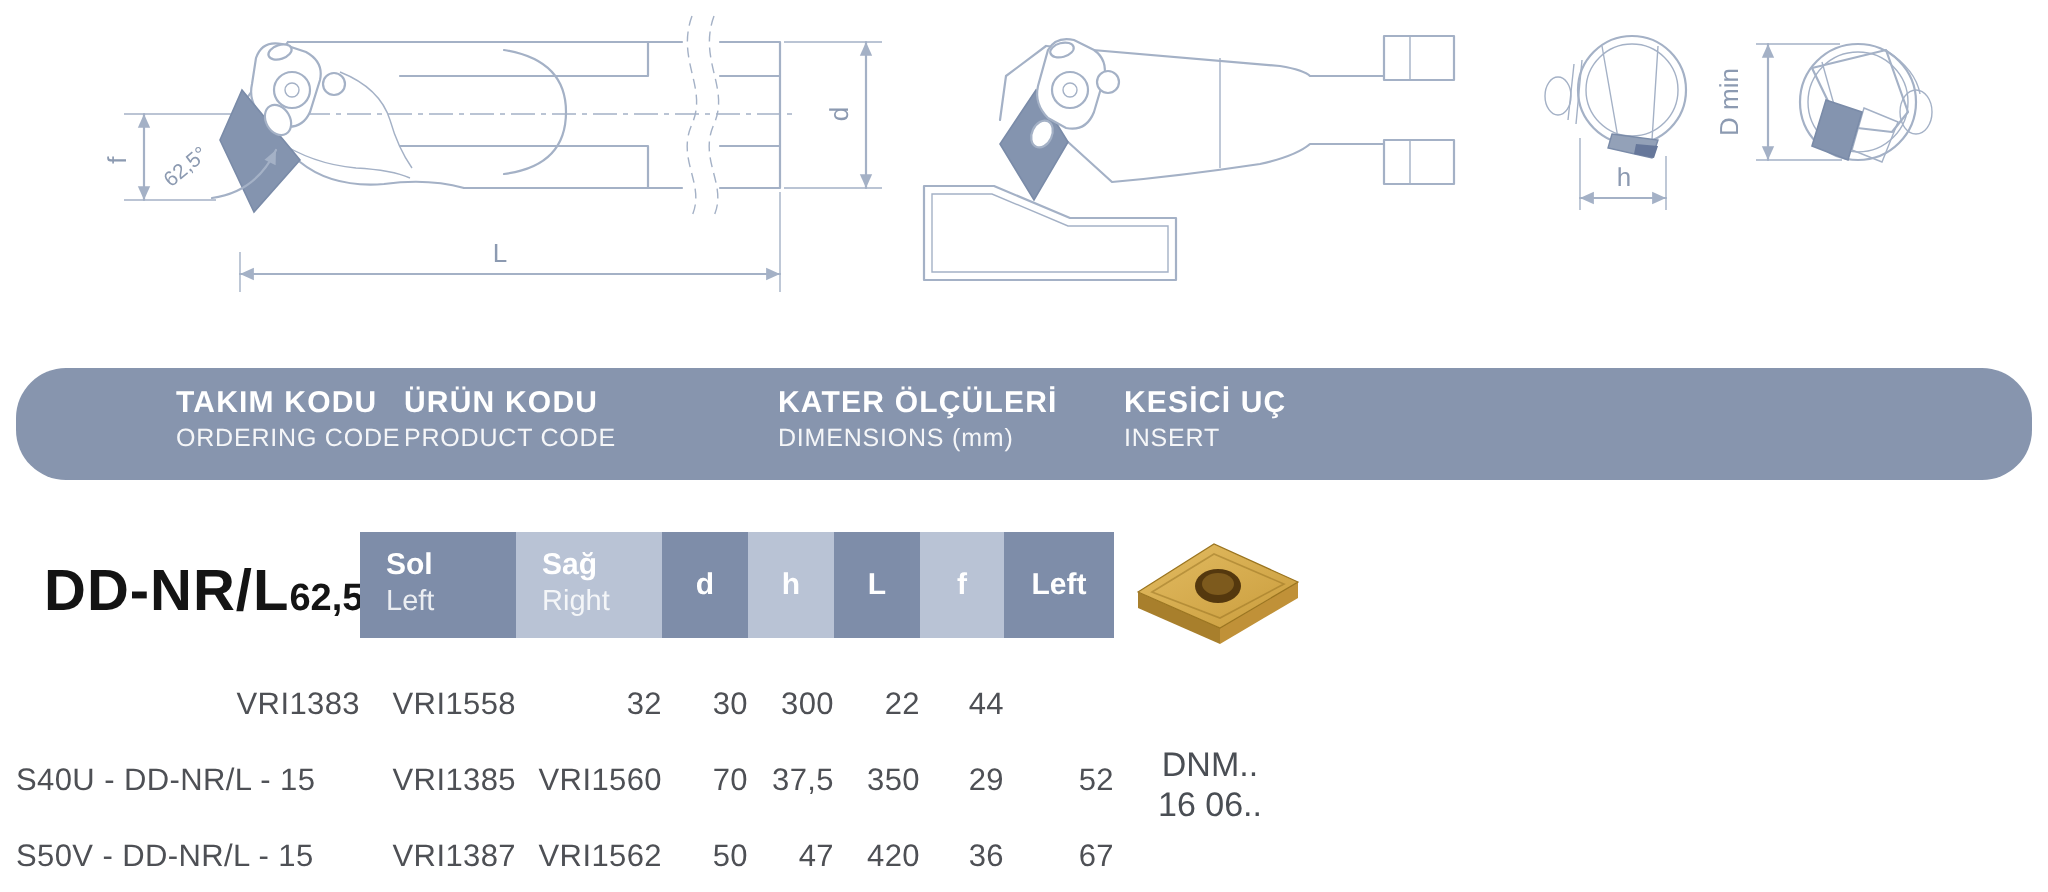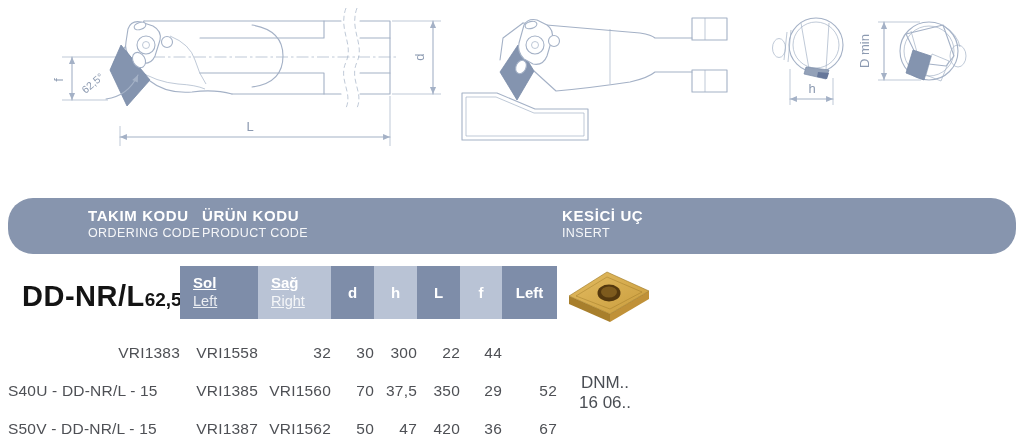--- a/index.html
+++ b/index.html
@@ -9,36 +9,36 @@
   
   .drawings{position:absolute;left:0;top:0;}
   .ln{stroke:var(--line);stroke-width:1.1;fill:none;stroke-linecap:round;stroke-linejoin:round;}
   .thin{stroke:var(--line);stroke-width:.7;fill:none;}
   .wf{fill:#fff;stroke:var(--line);stroke-width:1.1;}
   .mk{fill:var(--line);}
   .dim{font-size:13px;fill:var(--line-text);}
   .dimsm{font-size:10.5px;fill:var(--line-text);}
   .ins{fill:var(--insert-fill);stroke:var(--insert-stroke);stroke-width:.8;}
   
-  .band{position:absolute;left:8px;top:198px;width:1008px;height:56px;border-radius:25px;
+  .band{position:absolute;left:8px;top:184px;width:1008px;height:56px;border-radius:25px;
         background:var(--band);}
   .band-col{position:absolute;top:9px;color:#fff;}
   .band-title{font-size:15px;font-weight:bold;letter-spacing:.6px;}
   .band-sub{font-size:12.5px;letter-spacing:.4px;opacity:.92;margin-top:2px;}
   
   .series{position:absolute;left:22px;top:280px;display:flex;align-items:baseline;
           color:var(--title-text);}
   .series-name{font-size:29px;font-weight:bold;letter-spacing:.5px;}
   .series-angle{font-size:19px;font-weight:bold;}
   .cells{position:absolute;left:180px;top:266px;height:53px;display:grid;
          grid-template-columns:78px 73px 43px 43px 43px 42px 55px;}
   .cell{color:#fff;}
   .cell.dark{background:var(--cell-dark);}
   .cell.light{background:var(--cell-light);}
-  .cell.side{padding:7px 0 0 13px;line-height:19px;text-decoration:underline;}
+  .cell.side{padding:7px 0 0 13px;line-height:19px;}
   .c-tr{font-size:15px;font-weight:bold;}
   .c-en{font-size:14.5px;opacity:.85;}
   .cell.dim-cell{display:flex;align-items:center;justify-content:center;
                  font-size:15px;font-weight:bold;}
   
   .row{position:absolute;left:8px;width:549px;height:38px;display:grid;align-items:center;
        grid-template-columns:172px 78px 73px 43px 43px 43px 42px 55px;
        color:var(--row-text);font-size:15.5px;letter-spacing:.2px;}
   .row .code{text-align:left;}
   .row .num{text-align:right;}
@@ -148,20 +148,24 @@
   </svg>
 
   <div class="band">
     <div class="band-col" style="left:80px">
       <div class="band-title">TAKIM KODU</div>
       <div class="band-sub">ORDERING CODE</div>
     </div>
     <div class="band-col" style="left:194px">
       <div class="band-title">ÜRÜN KODU</div>
       <div class="band-sub">PRODUCT CODE</div>
+    </div>
+    <div class="band-col" style="left:381px">
+      <div class="band-title">KATER ÖLÇÜLERİ</div>
+      <div class="band-sub">DIMENSIONS (mm)</div>
     </div>
     <div class="band-col" style="left:554px">
       <div class="band-title">KESİCİ UÇ</div>
       <div class="band-sub">INSERT</div>
     </div>
   </div>
 
   <div class="series">
     <span class="series-name">DD-NR/L</span>
     <span class="series-angle">62,5°</span>

